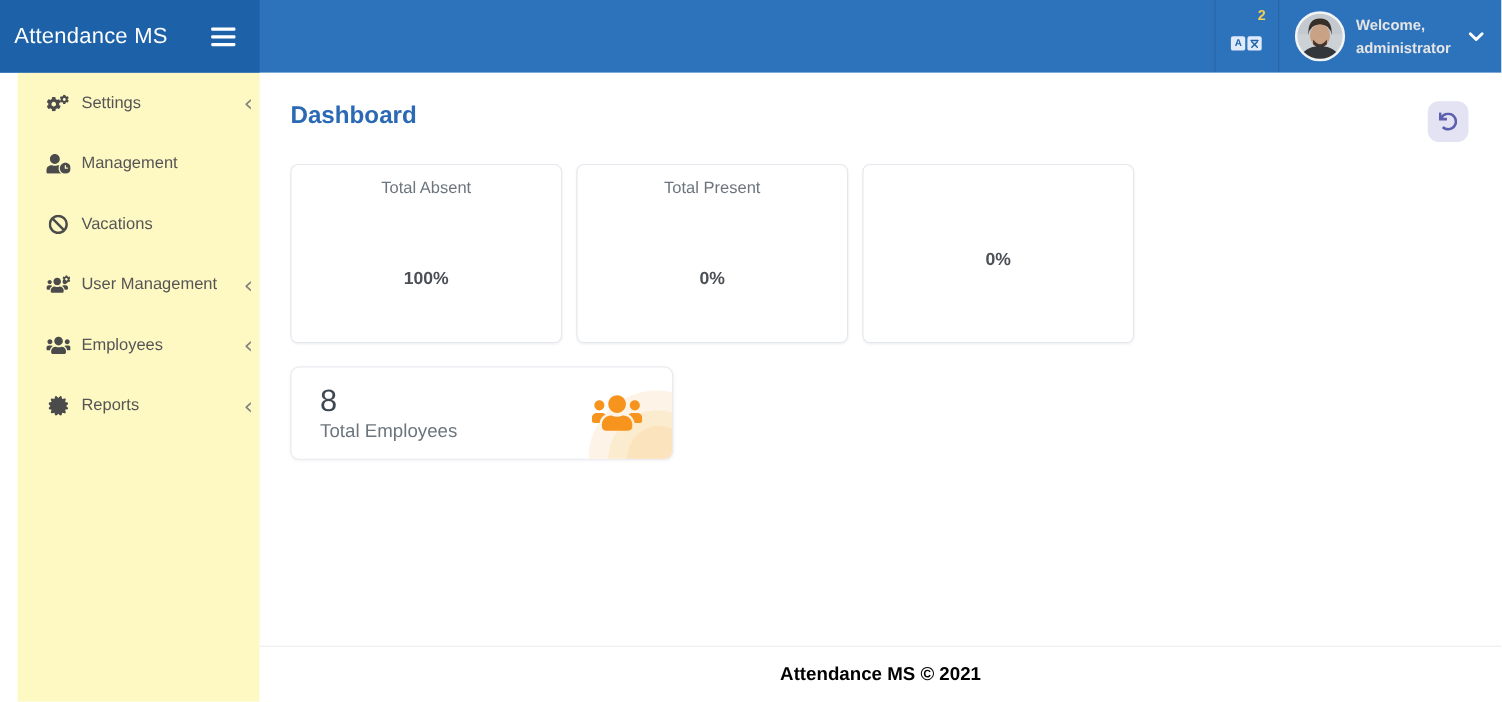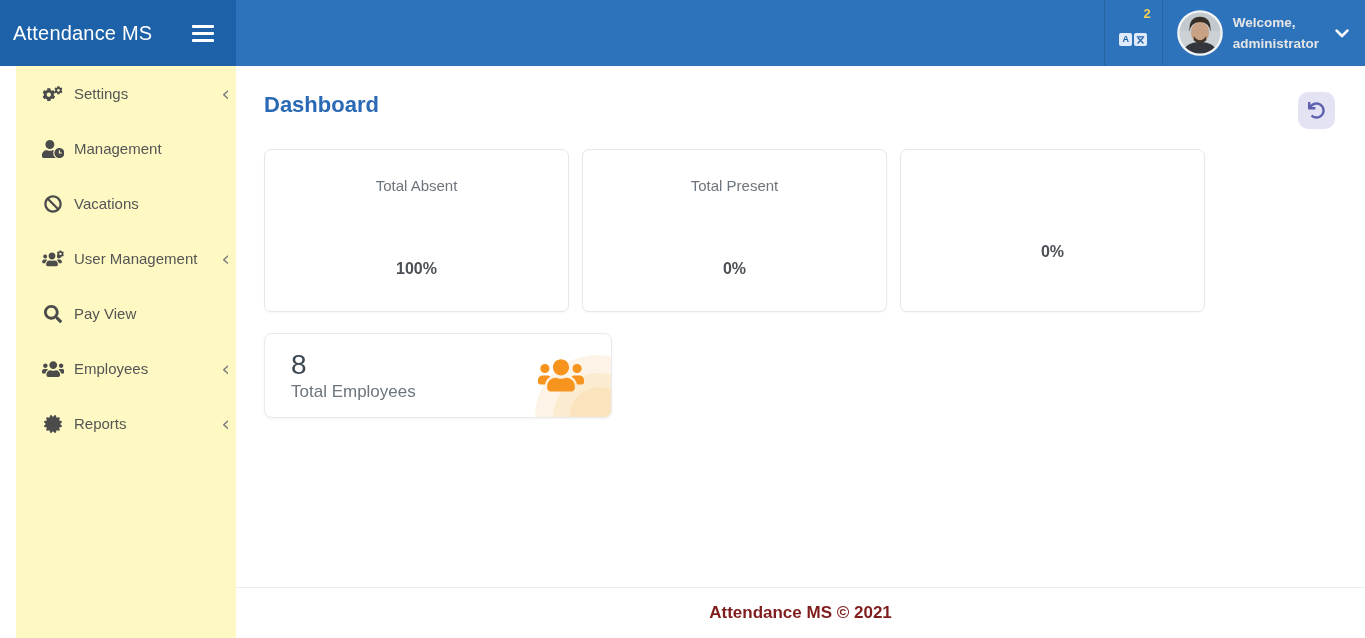--- a/index.html
+++ b/index.html
@@ -38,39 +38,39 @@
 
   
   .main { position:absolute; top:66px; left:236px; right:0; bottom:0; display:flex; flex-direction:column; background:#fff; }
   .content { flex:1; padding:26px 30px 0 28px; }
   .title-row { display:flex; justify-content:space-between; align-items:flex-start; }
   .page-title { font-size:22px; color:#2a69b4; font-weight:700; }
   .refresh-btn { width:37px; height:37px; border:none; border-radius:10px; background:#e3e3f4; display:flex; align-items:center; justify-content:center; cursor:pointer; }
   .refresh-btn svg { width:17px; fill:#5d61ad; }
 
   .stat-row { display:flex; gap:13px; margin-top:20px; }
-  .stat-card { width:305px; height:163px; background:#fff; border:1px solid #e4e7ec; border-radius:7px;
-    box-shadow:0 1px 2px rgba(0,0,0,.04); padding-top:27px; text-align:center; }
+  .stat-card { width:247px; height:163px; background:#fff; border:1px solid #e4e7ec; border-radius:7px;
+    box-shadow:0 1px 2px rgba(0,0,0,.04); padding-top:12px; text-align:center; }
   .stat-label { font-size:15px; color:#6c757d; }
   .stat-value { margin-top:66px; font-size:16px; font-weight:600; color:#4a5056; }
 
   .emp-row { margin-top:21px; }
   .emp-card { position:relative; width:348px; height:85px; background:#fff; border:1px solid #e8eaee; border-radius:8px;
     box-shadow:0 1px 3px rgba(0,0,0,.05); overflow:hidden; display:flex; align-items:center; justify-content:space-between; padding:0 27px 0 26px; }
   .emp-count { font-size:28px; color:#3d4852; line-height:30px; }
   .emp-label { font-size:17px; color:#6c757d; margin-top:2px; }
   .emp-icon { position:relative; z-index:1; display:flex; }
   .emp-icon svg { width:46px; fill:#f7941e; }
   .deco { position:absolute; border-radius:50%; }
   .deco1 { width:124px; height:124px; right:-48px; bottom:-62px; background:#fdf4e7; }
   .deco2 { width:90px;  height:90px;  right:-32px; bottom:-46px; background:#fceccf; }
   .deco3 { width:58px;  height:58px;  right:-17px; bottom:-28px; background:#fbe4bd; }
 
   .footer { height:51px; border-top:1px solid #ededed; display:flex; align-items:center; justify-content:center;
-    font-size:17px; font-weight:700; color:#7f1d1d; background:#fff; }
+    font-size:17px; font-weight:700; color:#000000; background:#fff; }
 
   .defs { position:absolute; width:0; height:0; overflow:hidden; }
 </style>
 </head>
 <body>
 
 <svg class="defs" aria-hidden="true">
   <defs>
     <symbol id="i-cog" viewBox="0 0 512 512">
         <path d="M487.4 315.7l-42.6-24.6c4.3-23.2 4.3-47 0-70.2l42.6-24.6c4.9-2.8 7.1-8.6 5.5-14-11.1-35.6-30-67.8-54.7-94.6-3.8-4.1-10-5.1-14.8-2.3L380.8 110c-17.9-15.4-38.5-27.3-60.8-35.1V25.8c0-5.6-3.9-10.5-9.4-11.7-36.7-8.2-74.3-7.8-109.2 0-5.5 1.2-9.4 6.1-9.4 11.7V75c-22.2 7.9-42.8 19.8-60.8 35.1L88.7 85.5c-4.9-2.8-11-1.9-14.8 2.3-24.7 26.7-43.6 58.9-54.7 94.6-1.7 5.4.6 11.2 5.5 14L67.3 221c-4.3 23.2-4.3 47 0 70.2l-42.6 24.6c-4.9 2.8-7.1 8.6-5.5 14 11.1 35.6 30 67.8 54.7 94.6 3.8 4.1 10 5.1 14.8 2.3l42.6-24.6c17.9 15.4 38.5 27.3 60.8 35.1v49.2c0 5.6 3.9 10.5 9.4 11.7 36.7 8.2 74.3 7.8 109.2 0 5.5-1.2 9.4-6.1 9.4-11.7v-49.2c22.2-7.9 42.8-19.8 60.8-35.1l42.6 24.6c4.9 2.8 11 1.9 14.8-2.3 24.7-26.7 43.6-58.9 54.7-94.6 1.5-5.5-.7-11.3-5.6-14.1zM256 336c-44.1 0-80-35.9-80-80s35.9-80 80-80 80 35.9 80 80-35.9 80-80 80z"></path>
@@ -192,28 +192,20 @@
         <span class="nav-icon">
           <svg viewBox="0 0 640 512">
               <use href="#i-users" x="0" y="45" width="570" height="445"></use>
               <use href="#i-cog" x="415" y="5" width="215" height="215"></use>
             </svg>
         </span>
         <span class="nav-label">User Management</span>
         <span class="nav-chevron">‹</span>
       </a>
 
-      <a class="nav-item">
-        <span class="nav-icon">
-          <svg viewBox="0 0 512 512">
-              <use href="#i-search"></use>
-            </svg>
-        </span>
-        <span class="nav-label">Pay View</span>
-      </a>
 
       <a class="nav-item">
         <span class="nav-icon">
           <svg viewBox="0 0 640 512">
               <use href="#i-users"></use>
             </svg>
         </span>
         <span class="nav-label">Employees</span>
         <span class="nav-chevron">‹</span>
       </a>

